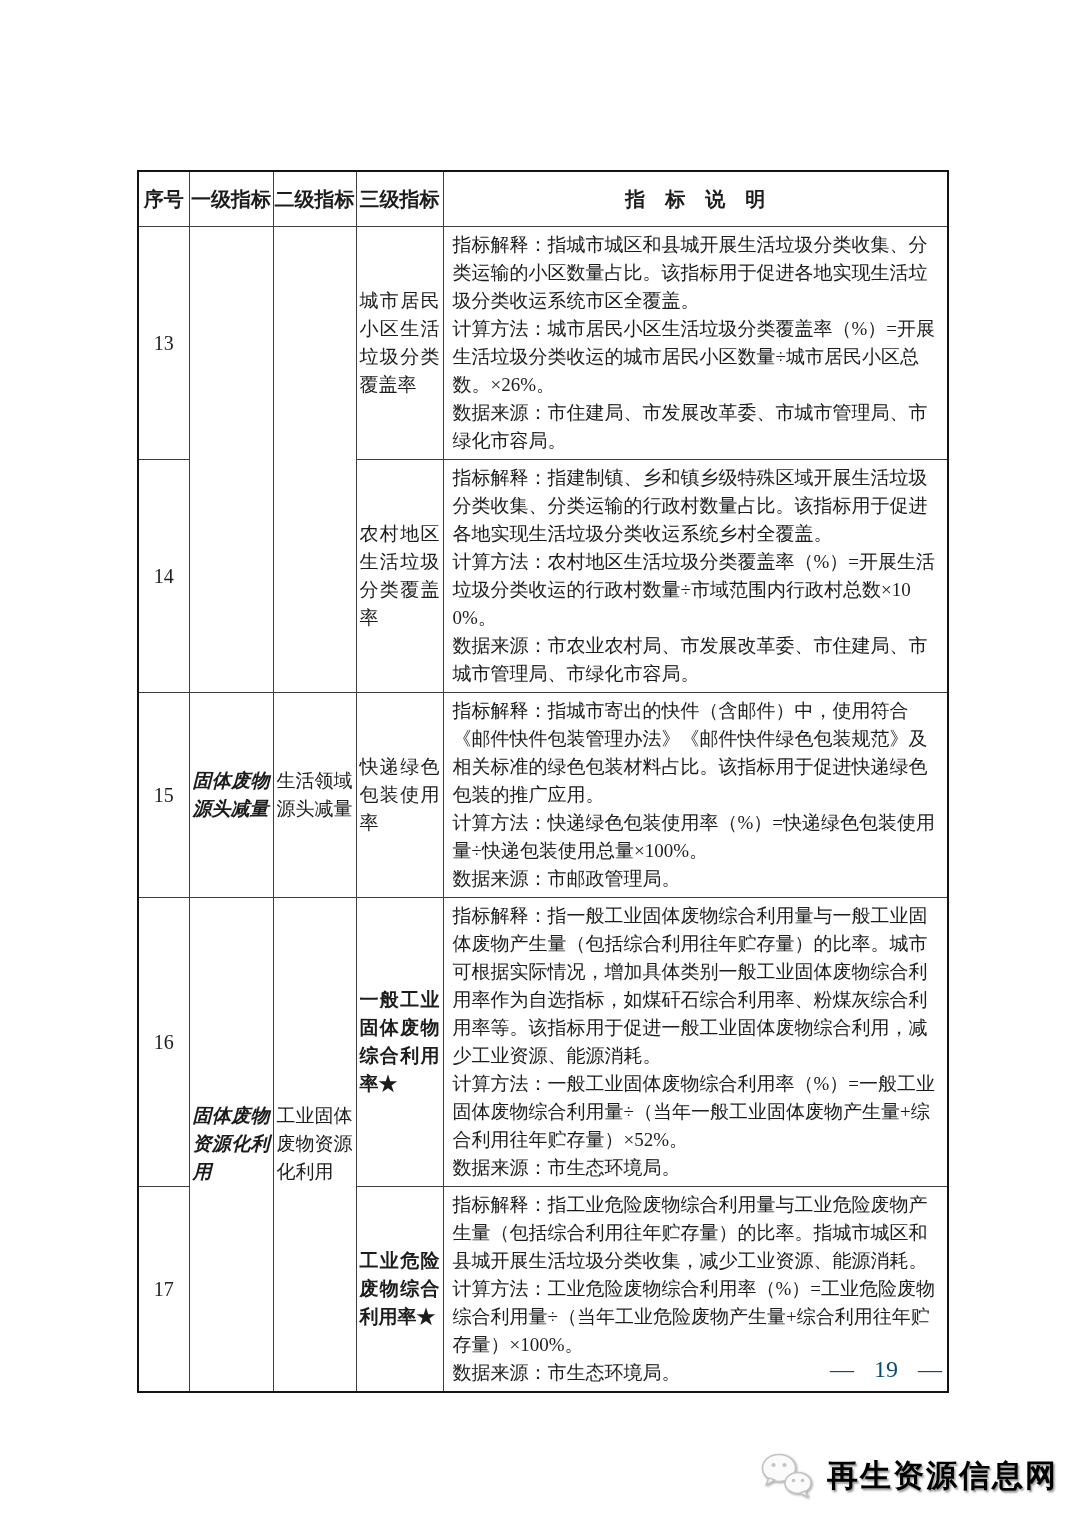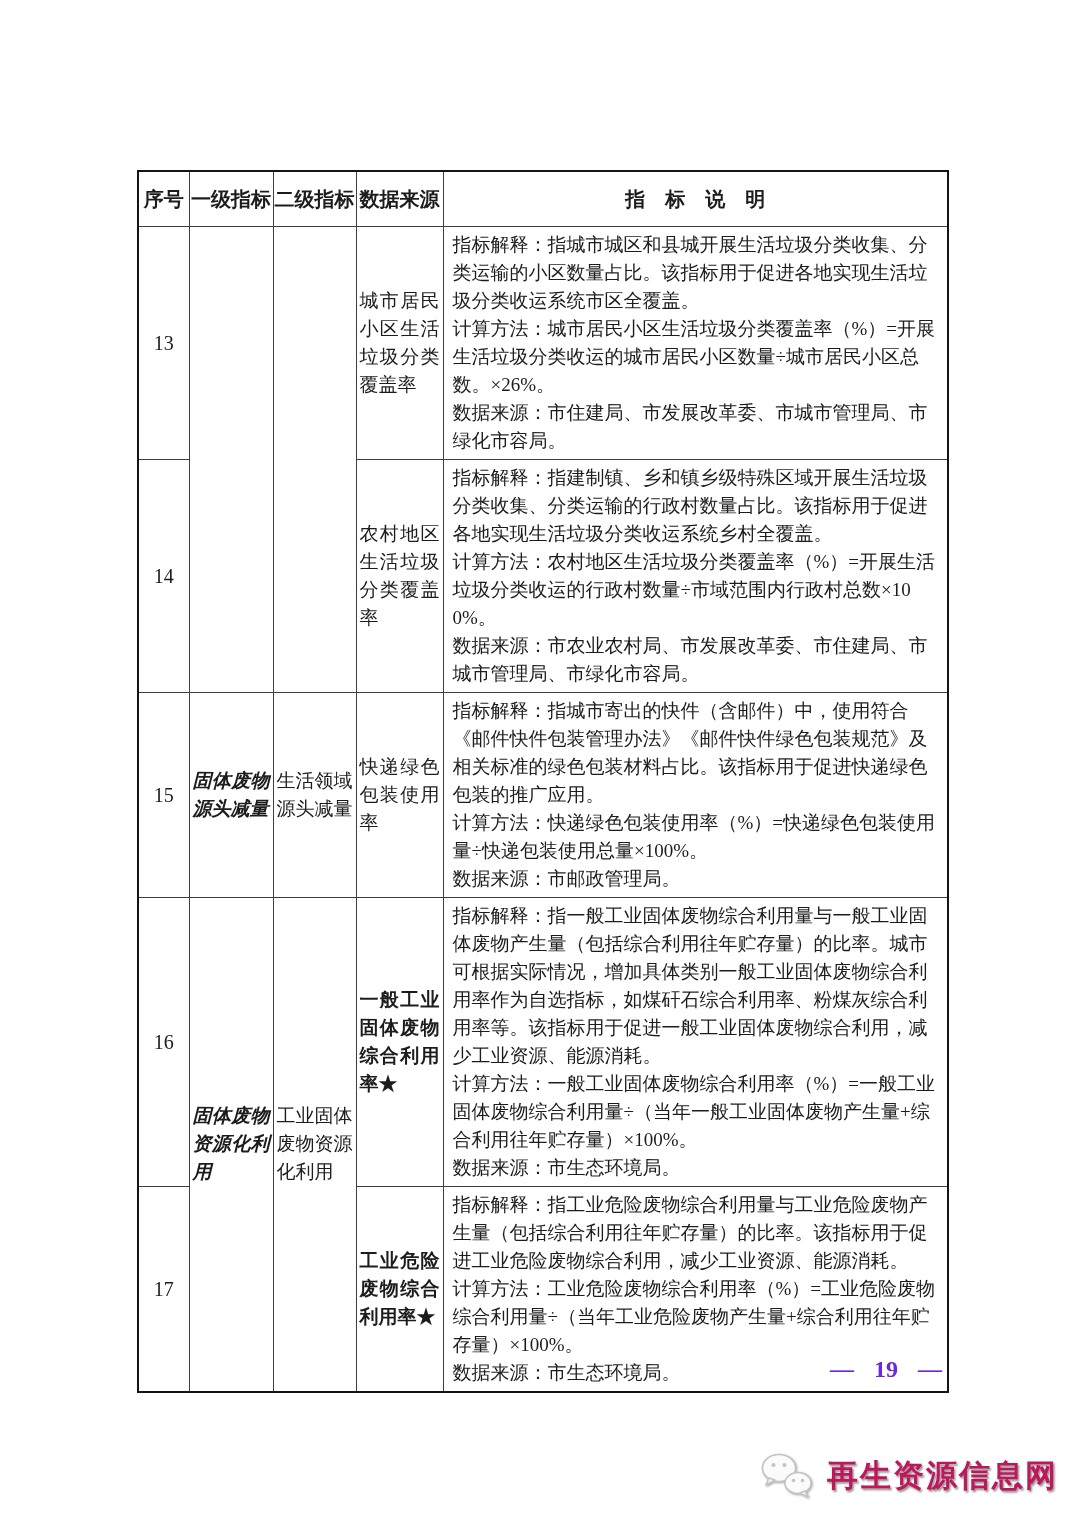--- a/index.html
+++ b/index.html
@@ -51,35 +51,34 @@
   td.c-desc{
     padding:4px 9px;
     vertical-align:middle;
   }
   td.c-desc .para{margin:0;}
   .page-number{
     position:absolute;
     left:830px;top:1356px;
     width:120px;
     font-size:24px;
-    color:#6d28d9;
+    color:#0c4a6e;
     word-spacing:14px;
     white-space:nowrap;
-    font-weight:bold;
   }
   .footer-logo{
     position:absolute;
     right:22px;top:1452px;
     display:flex;align-items:center;gap:12px;
     user-select:none;
   }
   .footer-logo .logo-text{
     font-size:31px;
     font-weight:bold;
-    color:#be185d;
+    color:#000000;
     letter-spacing:2px;
     text-shadow:1.5px 1.5px 2px #9a9a9a, -1px -1px 1px #ffffff;
     font-family:"Liberation Sans","DejaVu Sans",sans-serif;
   }
   .footer-logo svg{
     filter:drop-shadow(1.2px 1.2px 1px #a8a8a8);
   }
 </style>
 </head>
 <body>
@@ -92,21 +91,21 @@
       <col style="width:84px">
       <col style="width:83px">
       <col style="width:87px">
       <col style="width:505px">
     </colgroup>
     <thead>
       <tr class="h-header">
         <th>序号</th>
         <th>一级指标</th>
         <th>二级指标</th>
-        <th>数据来源</th>
+        <th>三级指标</th>
         <th>指　标　说　明</th>
       </tr>
     </thead>
     <tbody>
       <tr class="row-13">
         <td class="c-no">13</td>
         <td class="c-l1" rowspan="2"></td>
         <td class="c-l2" rowspan="2"></td>
         <td class="c-l3">城市居民小区生活垃圾分类覆盖率</td>
         <td class="c-desc">
@@ -135,29 +134,29 @@
           <div class="para">数据来源：市邮政管理局。</div>
         </td>
       </tr>
       <tr class="row-16">
         <td class="c-no">16</td>
         <td class="c-l1" rowspan="2">固体废物资源化利用</td>
         <td class="c-l2" rowspan="2">工业固体废物资源化利用</td>
         <td class="c-l3 starred">一般工业固体废物综合利用率★</td>
         <td class="c-desc">
           <div class="para">指标解释：指一般工业固体废物综合利用量与一般工业固体废物产生量（包括综合利用往年贮存量）的比率。城市可根据实际情况，增加具体类别一般工业固体废物综合利用率作为自选指标，如煤矸石综合利用率、粉煤灰综合利用率等。该指标用于促进一般工业固体废物综合利用，减少工业资源、能源消耗。</div>
-          <div class="para">计算方法：一般工业固体废物综合利用率（%）=一般工业固体废物综合利用量÷（当年一般工业固体废物产生量+综合利用往年贮存量）×100%。</div>
+          <div class="para">计算方法：一般工业固体废物综合利用率（%）=一般工业固体废物综合利用量÷（当年一般工业固体废物产生量+综合利用往年贮存量）×52%。</div>
           <div class="para">数据来源：市生态环境局。</div>
         </td>
       </tr>
       <tr class="row-17">
         <td class="c-no">17</td>
         <td class="c-l3 starred">工业危险废物综合利用率★</td>
         <td class="c-desc">
-          <div class="para">指标解释：指工业危险废物综合利用量与工业危险废物产生量（包括综合利用往年贮存量）的比率。该指标用于促进工业危险废物综合利用，减少工业资源、能源消耗。</div>
+          <div class="para">指标解释：指工业危险废物综合利用量与工业危险废物产生量（包括综合利用往年贮存量）的比率。指城市城区和县城开展生活垃圾分类收集，减少工业资源、能源消耗。</div>
           <div class="para">计算方法：工业危险废物综合利用率（%）=工业危险废物综合利用量÷（当年工业危险废物产生量+综合利用往年贮存量）×100%。</div>
           <div class="para">数据来源：市生态环境局。</div>
         </td>
       </tr>
     </tbody>
   </table>
 
   <div class="page-number">— 19 —</div>
 
   <div class="footer-logo">

